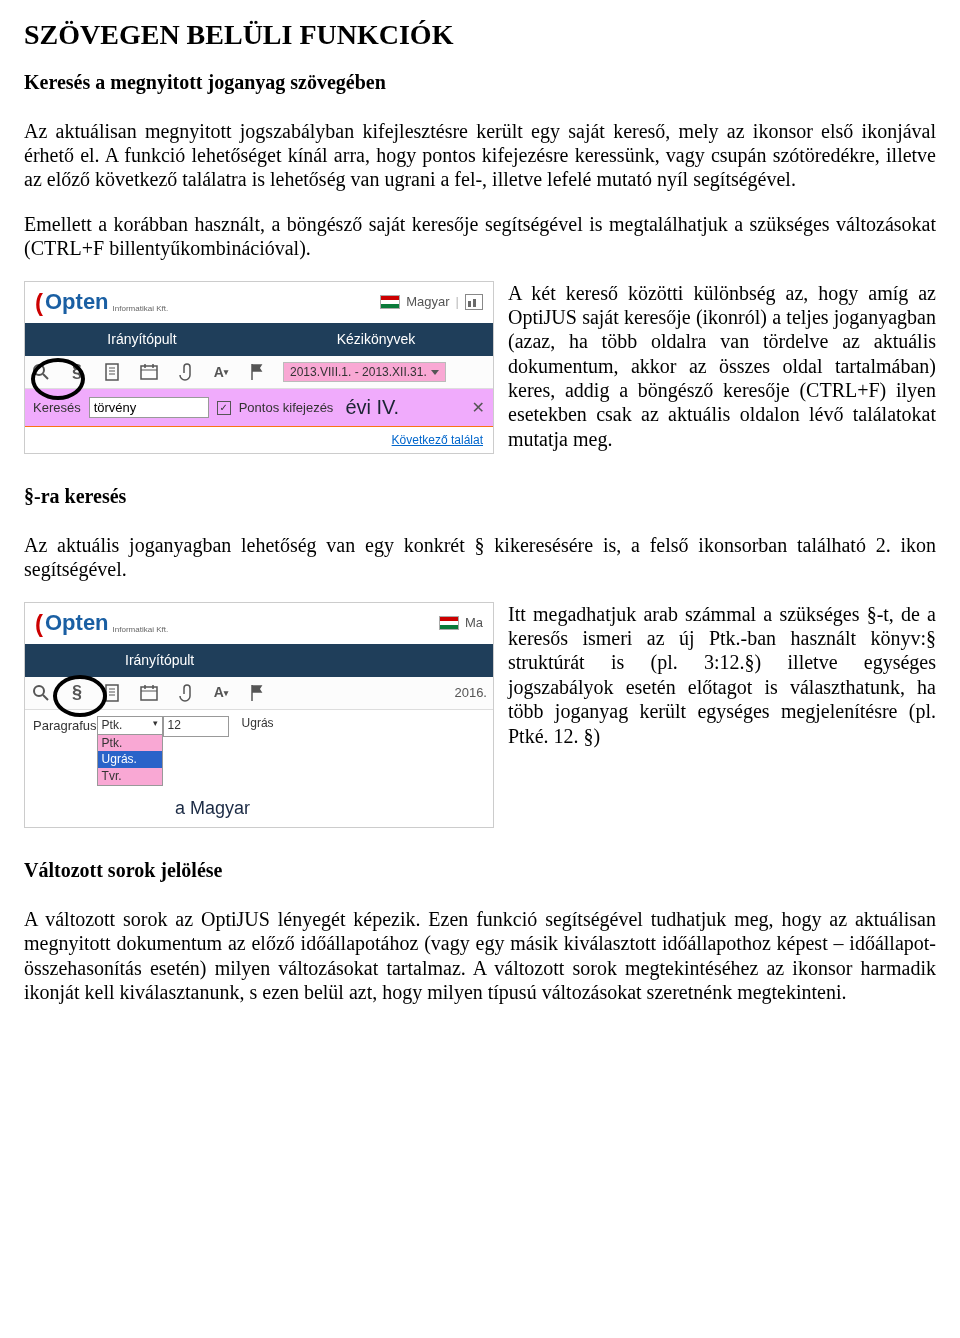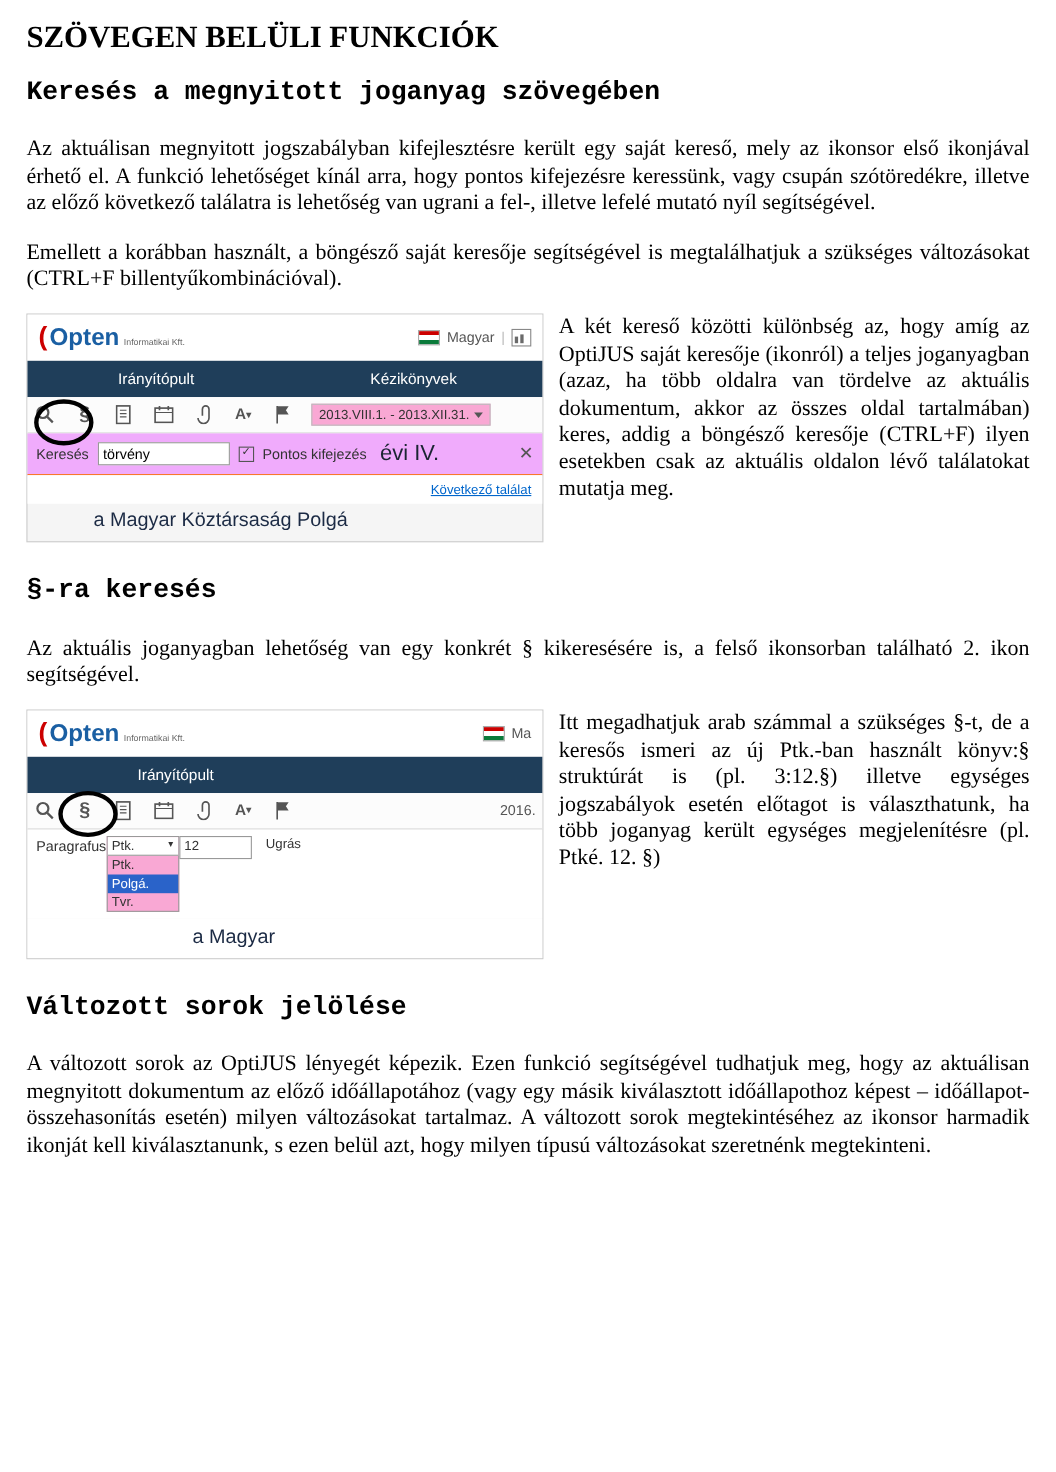--- a/index.html
+++ b/index.html
@@ -12,22 +12,22 @@
     box-sizing: border-box;
     line-height: 1.22;
     background: #fff;
   }
   h1 {
     font-size: 28px;
     font-weight: bold;
     margin: 0 0 18px 0;
   }
   .sub {
-    font-family: Liberation Mono, monospace;
-    font-size: 24px;
+    font-family: Liberation Serif, serif;
+    font-size: 20px;
     font-weight: bold;
     margin: 0 0 24px 0;
   }
   p.body {
     margin: 0 0 20px 0;
     text-align: justify;
   }
   .two-col {
     display: flex;
     gap: 14px;
@@ -189,21 +189,20 @@
         <label>Keresés</label>
         <input type="text" value="törvény" style="">
         <span class="cb">✓</span>
         <label>Pontos kifejezés</label>
         <span class="evitxt">évi IV.</span>
         <span class="closex">✕</span>
       </div>
       <div class="result-area">
         <div class="kov">Következő találat</div>
       </div>
-      <div class="magyar-line">a Magyar Köztársaság Polgá</div>
     </div>
   </div>
   <div class="txt">A két kereső közötti különbség az, hogy amíg az OptiJUS saját keresője (ikonról) a teljes joganyagban (azaz, ha  több oldalra van tördelve az aktuális dokumentum, akkor az összes oldal tartalmában) keres, addig a böngésző keresője (CTRL+F) ilyen esetekben csak az aktuális oldalon lévő találatokat mutatja meg.</div>
 </div>
 
 <div class="sub">§-ra keresés</div>
 
 <p class="body">Az aktuális joganyagban lehetőség van egy konkrét § kikeresésére is, a felső ikonsorban található 2. ikon segítségével.</p>
 
 <div class="two-col-b">
@@ -268,21 +267,21 @@
         </div>
       </div>
       <div class="para-row">
         <label>Paragrafus</label>
         <div class="mini-select">
           <div class="sel-top">
               <span>Ptk.</span>
               <span style="font-size:9px;">▾</span>
             </div>
           <div class="opt">Ptk.</div>
-          <div class="opt sel">Polgá.</div>
+          <div class="opt sel">Ugrás.</div>
           <div class="opt">Tvr.</div>
         </div>
         <div class="num-in">12</div>
         <span class="ugr">Ugrás</span>
       </div>
       <div class="magyarB">a Magyar</div>
     </div>
   </div>
   <div class="txt">Itt megadhatjuk arab számmal a szükséges §-t, de a keresős ismeri az új Ptk.-ban használt könyv:§ struktúrát is (pl. 3:12.§) illetve egységes jogszabályok esetén előtagot is választhatunk, ha több joganyag került egységes megjelenítésre (pl. Ptké. 12. §)</div>
 </div>

